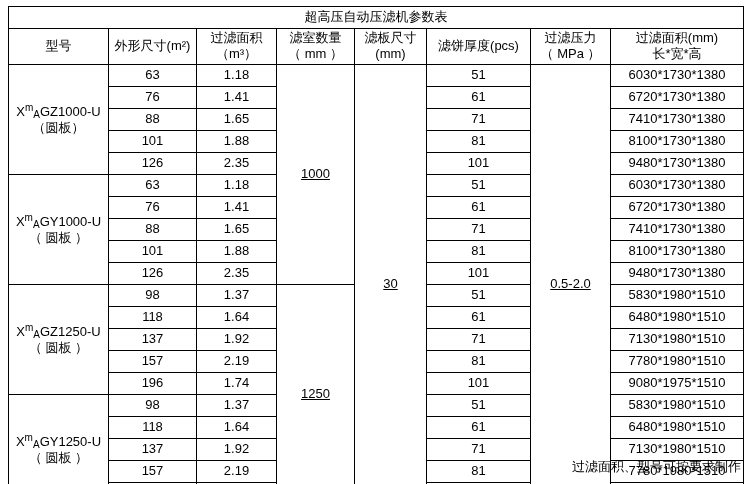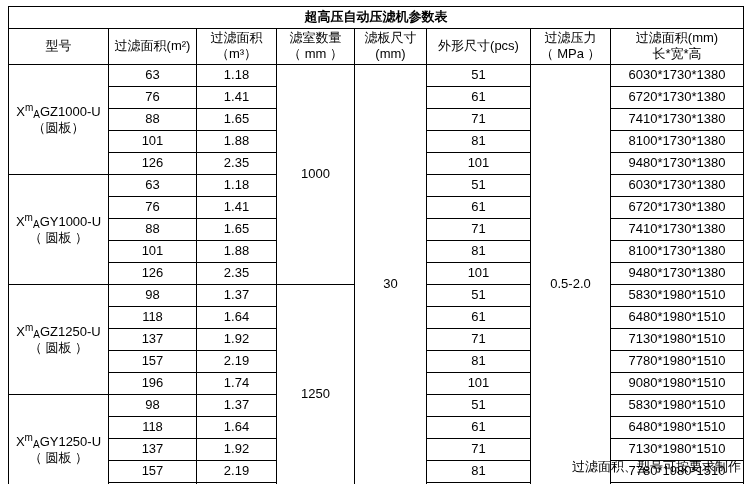--- a/index.html
+++ b/index.html
@@ -31,21 +31,21 @@
     text-align: center;
     vertical-align: middle;
     padding: 1px 2px;
     font-size: 13px;
     line-height: 1.25;
     height: 19px;
   }
   td.title-cell {
     font-size: 14px;
     height: 26px;
-    font-weight: bold;
+    font-weight: normal;
   }
   td.header-cell {
     font-size: 13px;
     height: 44px;
     line-height: 1.3;
   }
   td.model-cell {
     font-size: 13px;
     line-height: 1.35;
   }
@@ -54,20 +54,21 @@
     vertical-align: baseline;
     position: relative;
     top: 2px;
   }
   td.model-cell .sup {
     font-size: 10px;
     vertical-align: super;
   }
   td.big-cell {
     font-size: 14px;
+    text-decoration: underline;
   }
   .footnote {
     position: absolute;
     right: 10px;
     bottom: 8px;
     font-size: 13px;
     text-align: left;
   }
   .colw-model { width: 100px; }
   .colw-area  { width: 88px; }
@@ -92,34 +93,34 @@
       <col class="colw-cham">
       <col class="colw-press">
       <col class="colw-dim">
     </colgroup>
     <tbody>
       <tr>
         <td class="title-cell" colspan="8">超高压自动压滤机参数表</td>
       </tr>
       <tr>
         <td class="header-cell">型号</td>
-        <td class="header-cell">过滤面积(m²)</td>
+        <td class="header-cell">外形尺寸(m²)</td>
         <td class="header-cell">
           <div>过滤面积</div>
           <div>（m³）</div>
         </td>
         <td class="header-cell">
           <div>滤室数量</div>
           <div>（ mm ）</div>
         </td>
         <td class="header-cell">
           <div>滤板尺寸</div>
           <div>(mm)</div>
         </td>
-        <td class="header-cell">外形尺寸(pcs)</td>
+        <td class="header-cell">滤饼厚度(pcs)</td>
         <td class="header-cell">
           <div>过滤压力</div>
           <div>（ MPa ）</div>
         </td>
         <td class="header-cell">
           <div>过滤面积(mm)</div>
           <div>长*宽*高</div>
         </td>
       </tr>
 
@@ -222,21 +223,21 @@
       <tr>
         <td>157</td>
         <td>2.19</td>
         <td>81</td>
         <td>7780*1980*1510</td>
       </tr>
       <tr>
         <td>196</td>
         <td>1.74</td>
         <td>101</td>
-        <td>9080*1980*1510</td>
+        <td>9080*1975*1510</td>
       </tr>
 
       <tr>
         <td class="model-cell" rowspan="5">
           <div><span>X</span><span class="sup">m</span><span class="sub">A</span><span>GY1250-U</span></div>
           <div>（ 圆板 ）</div>
         </td>
         <td>98</td>
         <td>1.37</td>
         <td>51</td>

